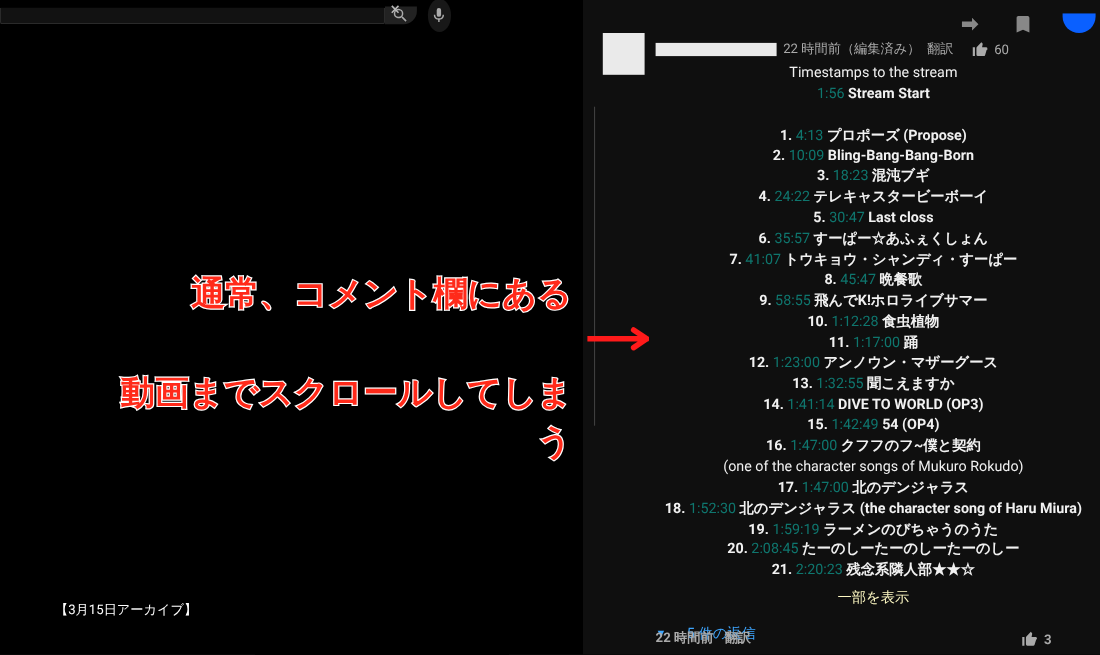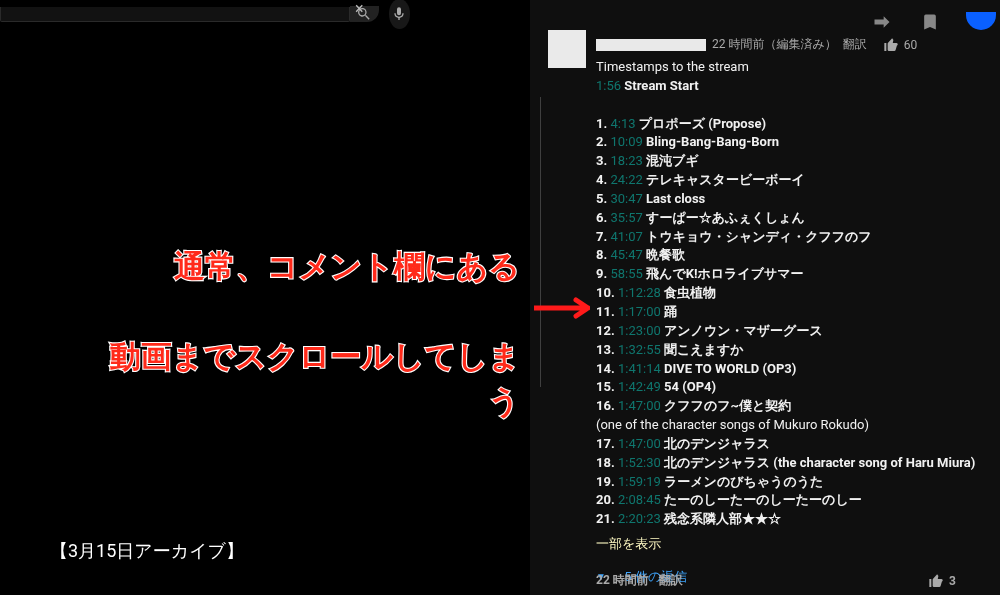--- a/index.html
+++ b/index.html
@@ -1,38 +1,38 @@
 <!DOCTYPE html>
 <html><head>
 <meta charset="utf-8">
 <style>
   html,body{margin:0;padding:0;background:#0f0f0f;color:#f1f1f1;font-family:"Roboto","Yu Gothic","Meiryo",sans-serif;font-size:14px;width:1000px;height:595px;overflow:hidden;}
   .page{position:relative;width:1000px;height:595px;}
   .video-area{position:absolute;left:0;top:0;width:530px;height:595px;background:#000;}
-  .video-title{position:absolute;left:50px;bottom:32px;font-size:18px;color:#fff;}
+  .video-title{position:absolute;left:50px;bottom:32px;font-size:12px;color:#fff;}
   .searchbar{position:absolute;left:0;top:0;width:410px;height:20px;display:flex;align-items:center;padding:4px 0;}
   .search-input{flex:none;width:348px;height:14px;background:#121212;border:1px solid #2a2a2a;border-radius:0 0 2px 2px;border-top:none;}
   .sb-btn{height:16px;display:flex;align-items:center;justify-content:center;color:#aaa;}
   .sb-search{width:40px;background:#222;border-radius:0 0 12px 0;margin-left:0;}
   .sb-mic{width:30px;height:30px;border-radius:50%;background:#181818;margin-left:10px;}
   .sb-btn svg{width:16px;height:16px;fill:#aaa;}
   .sb-clear{position:absolute;left:355px;top:-1px;color:#bbb;font-size:16px;}
   .right-col{position:absolute;left:540px;top:12px;width:460px;height:595px;overflow:hidden;}
   .divider{position:absolute;left:0;top:85px;width:1px;height:290px;background:#3f3f3f;}
   .blue-badge{position:absolute;right:4px;top:0;width:30px;height:18px;background:#0a60ff;border-radius:0 0 16px 16px;}
   .meta-icons{position:absolute;right:60px;top:0;display:flex;gap:28px;align-items:center;color:#888;}
   .meta-icons svg{width:20px;height:20px;fill:#888;}
   .comment{position:absolute;left:8px;top:18px;width:446px;}
   .avatar{position:absolute;left:0;top:0;width:38px;height:38px;background:#eaeaea;}
   .c-head{position:absolute;left:48px;top:6px;display:flex;align-items:center;gap:6px;color:#aaa;font-size:12px;}
   .name-bar{display:inline-block;width:110px;height:12px;background:#e9e9e9;}
   .translate{color:#aaa;}
   .like{display:flex;align-items:center;gap:5px;margin-left:10px;color:#aaa;}
   .like svg{width:16px;height:16px;fill:#aaa;}
-  .c-body{position:absolute;left:48px;top:28px;width:396px;line-height:1.45;font-size:13px;}
+  .c-body{position:absolute;left:48px;top:28px;width:396px;line-height:1.45;font-size:13px;text-align:center;}
   .c-body .row{white-space:normal;}
   .ts{color:#0f766e;cursor:pointer;}
   .showmore{color:#fef9c3;margin-top:6px;}
   .replies{color:#3ea6ff;margin-top:14px;display:flex;align-items:center;gap:6px;font-size:13px;}
   .replies .caret{font-size:10px;}
   .comment2{position:absolute;left:56px;top:560px;width:390px;color:#aaa;display:flex;align-items:center;gap:10px;font-size:12px;font-weight:bold;}
   .comment2 .like{margin-left:auto;margin-right:30px;}
   .overlay-text{position:absolute;left:100px;top:245px;width:420px;font-size:31px;font-weight:700;line-height:1.45;text-align:right;color:#ff2a1a;pointer-events:none;}
   .overlay-text span{ -webkit-text-stroke:2.2px #fff; paint-order:stroke fill;}
   .arrow{position:absolute;left:534px;top:297px;pointer-events:none;}
@@ -88,21 +88,21 @@
       <div class="c-body" id="cbody">
           <div class="row"><span>Timestamps to the stream</span></div>
           <div class="row"><span class="ts">1:56</span> <b>Stream Start</b></div>
           <div class="row">&nbsp;</div>
           <div class="row"><b>1.</b> <span class="ts">4:13</span> <b>プロポーズ (Propose)</b></div>
           <div class="row"><b>2.</b> <span class="ts">10:09</span> <b>Bling-Bang-Bang-Born</b></div>
           <div class="row"><b>3.</b> <span class="ts">18:23</span> <b>混沌ブギ</b></div>
           <div class="row"><b>4.</b> <span class="ts">24:22</span> <b>テレキャスタービーボーイ</b></div>
           <div class="row"><b>5.</b> <span class="ts">30:47</span> <b>Last closs</b></div>
           <div class="row"><b>6.</b> <span class="ts">35:57</span> <b>すーぱー☆あふぇくしょん</b></div>
-          <div class="row"><b>7.</b> <span class="ts">41:07</span> <b>トウキョウ・シャンディ・クフフのフ</b></div>
+          <div class="row"><b>7.</b> <span class="ts">41:07</span> <b>トウキョウ・シャンディ・すーぱー</b></div>
           <div class="row"><b>8.</b> <span class="ts">45:47</span> <b>晩餐歌</b></div>
           <div class="row"><b>9.</b> <span class="ts">58:55</span> <b>飛んでK!ホロライブサマー</b></div>
           <div class="row"><b>10.</b> <span class="ts">1:12:28</span> <b>食虫植物</b></div>
           <div class="row"><b>11.</b> <span class="ts">1:17:00</span> <b>踊</b></div>
           <div class="row"><b>12.</b> <span class="ts">1:23:00</span> <b>アンノウン・マザーグース</b></div>
           <div class="row"><b>13.</b> <span class="ts">1:32:55</span> <b>聞こえますか</b></div>
           <div class="row"><b>14.</b> <span class="ts">1:41:14</span> <b>DIVE TO WORLD (OP3)</b></div>
           <div class="row"><b>15.</b> <span class="ts">1:42:49</span> <b>54 (OP4)</b></div>
           <div class="row"><b>16.</b> <span class="ts">1:47:00</span> <b>クフフのフ~僕と契約</b></div>
           <div class="row"><span>(one of the character songs of Mukuro Rokudo)</span></div>

